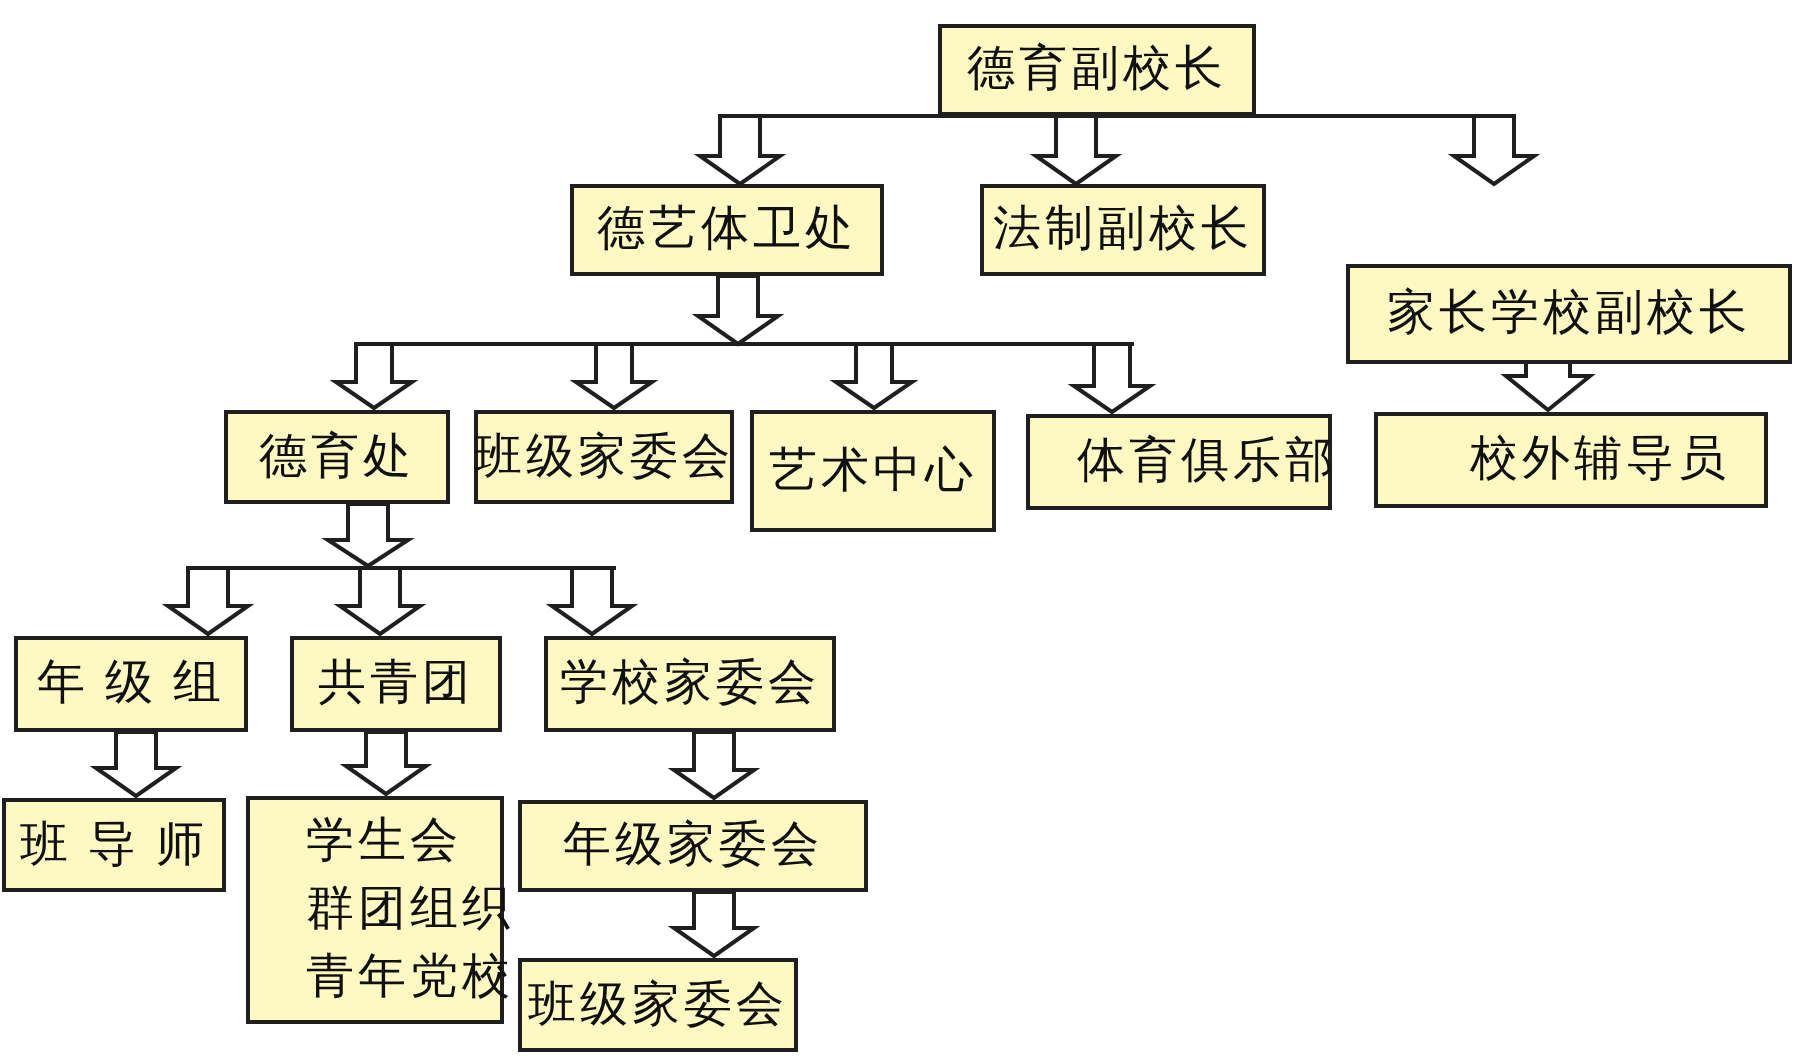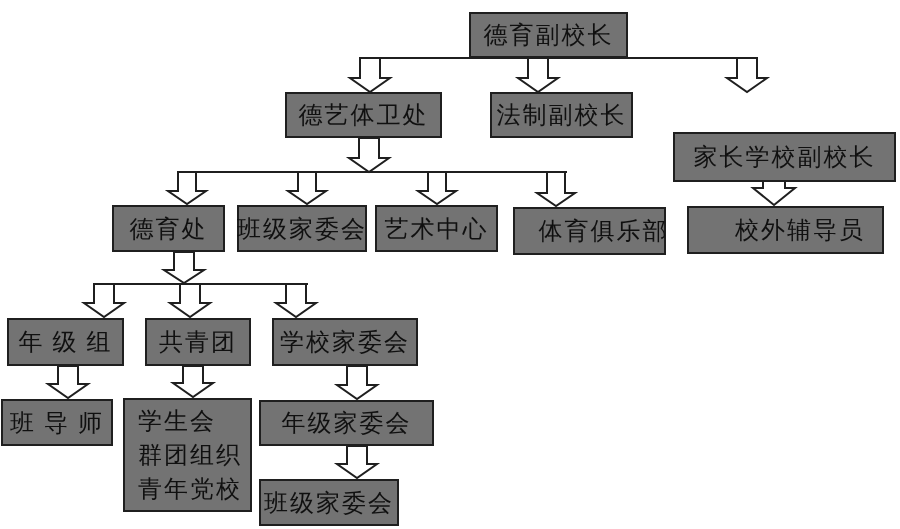--- a/index.html
+++ b/index.html
@@ -26,35 +26,35 @@
     position: absolute;
     left: 0;
     top: 0;
     width: 100%;
     height: 100%;
   }
   .node {
     position: absolute;
     box-sizing: border-box;
     border: 2px solid #1f1f1f;
-    background: #737373;
+    background: #fef9c3;
     display: flex;
     align-items: center;
     justify-content: center;
     font-size: 24px;
     letter-spacing: 2px;
     color: #101010;
     white-space: pre;
     line-height: 1.25;
   }
   .node.multiline {
     flex-direction: column;
     align-items: flex-start;
     justify-content: center;
-    padding-left: 13px;
+    padding-left: 28px;
   }
   .node-line {
     line-height: 34px;
   }
 </style>
 </head>
 <body>
 
 <div id="org-chart" style="width: 900px; height: 529px; background: rgb(255, 255, 255);">
   <svg id="connector-layer" xmlns="http://www.w3.org/2000/svg" viewBox="0 0 900 529" width="900" height="529">
@@ -79,21 +79,21 @@
       <path d="M347,366 L347,385 L337,385 L357,399 L377,385 L367,385 L367,366 Z" fill="#ffffff" stroke="#1f1f1f" stroke-width="2" stroke-linejoin="miter"></path>
       <path d="M347,446 L347,464 L337,464 L357,478 L377,464 L367,464 L367,446 Z" fill="#ffffff" stroke="#1f1f1f" stroke-width="2" stroke-linejoin="miter"></path>
     </svg>
   <div id="node-layer">
       <div class="node" style="left: 469px; top: 12px; width: 159px; height: 46px; border-color: rgb(31, 31, 31); color: rgb(16, 16, 16);"><span>德育副校长</span></div>
       <div class="node" style="left: 285px; top: 92px; width: 157px; height: 46px; border-color: rgb(31, 31, 31); color: rgb(16, 16, 16);"><span>德艺体卫处</span></div>
       <div class="node" style="left: 490px; top: 92px; width: 143px; height: 46px; border-color: rgb(31, 31, 31); color: rgb(16, 16, 16);"><span>法制副校长</span></div>
       <div class="node" style="left: 673px; top: 92px; width: 223px; height: 50px; border-color: rgb(31, 31, 31); color: rgb(16, 16, 16); margin-top: 40px;"><span>家长学校副校长</span></div>
       <div class="node" style="left: 112px; top: 205px; width: 113px; height: 47px; border-color: rgb(31, 31, 31); color: rgb(16, 16, 16);"><span>德育处</span></div>
       <div class="node" style="left: 237px; top: 205px; width: 130px; height: 47px; border-color: rgb(31, 31, 31); color: rgb(16, 16, 16);"><span>班级家委会</span></div>
-      <div class="node" style="left: 375px; top: 205px; width: 123px; height: 47px; border-color: rgb(31, 31, 31); color: rgb(16, 16, 16);"><span>艺术中心</span></div>
+      <div class="node" style="left: 375px; top: 205px; width: 123px; height: 61px; border-color: rgb(31, 31, 31); color: rgb(16, 16, 16);"><span>艺术中心</span></div>
       <div class="node" style="left: 513px; top: 207px; width: 153px; height: 48px; border-color: rgb(31, 31, 31); color: rgb(16, 16, 16); padding-left: 28px;"><span>体育俱乐部</span></div>
       <div class="node" style="left: 687px; top: 206px; width: 197px; height: 48px; border-color: rgb(31, 31, 31); color: rgb(16, 16, 16); padding-left: 29px;"><span>校外辅导员</span></div>
       <div class="node" style="left: 7px; top: 318px; width: 117px; height: 48px; border-color: rgb(31, 31, 31); color: rgb(16, 16, 16);"><span>年 级 组</span></div>
       <div class="node" style="left: 145px; top: 318px; width: 106px; height: 48px; border-color: rgb(31, 31, 31); color: rgb(16, 16, 16);"><span>共青团</span></div>
       <div class="node" style="left: 272px; top: 318px; width: 146px; height: 48px; border-color: rgb(31, 31, 31); color: rgb(16, 16, 16);"><span>学校家委会</span></div>
       <div class="node" style="left: 1px; top: 399px; width: 112px; height: 47px; border-color: rgb(31, 31, 31); color: rgb(16, 16, 16);"><span>班 导 师</span></div>
       <div class="node multiline" style="left: 123px; top: 398px; width: 129px; height: 114px; border-color: rgb(31, 31, 31); color: rgb(16, 16, 16);"><div class="node-line">学生会</div><div class="node-line">群团组织</div><div class="node-line">青年党校</div></div>
       <div class="node" style="left: 259px; top: 400px; width: 175px; height: 46px; border-color: rgb(31, 31, 31); color: rgb(16, 16, 16);"><span>年级家委会</span></div>
       <div class="node" style="left: 259px; top: 479px; width: 140px; height: 47px; border-color: rgb(31, 31, 31); color: rgb(16, 16, 16);"><span>班级家委会</span></div>
     </div>

